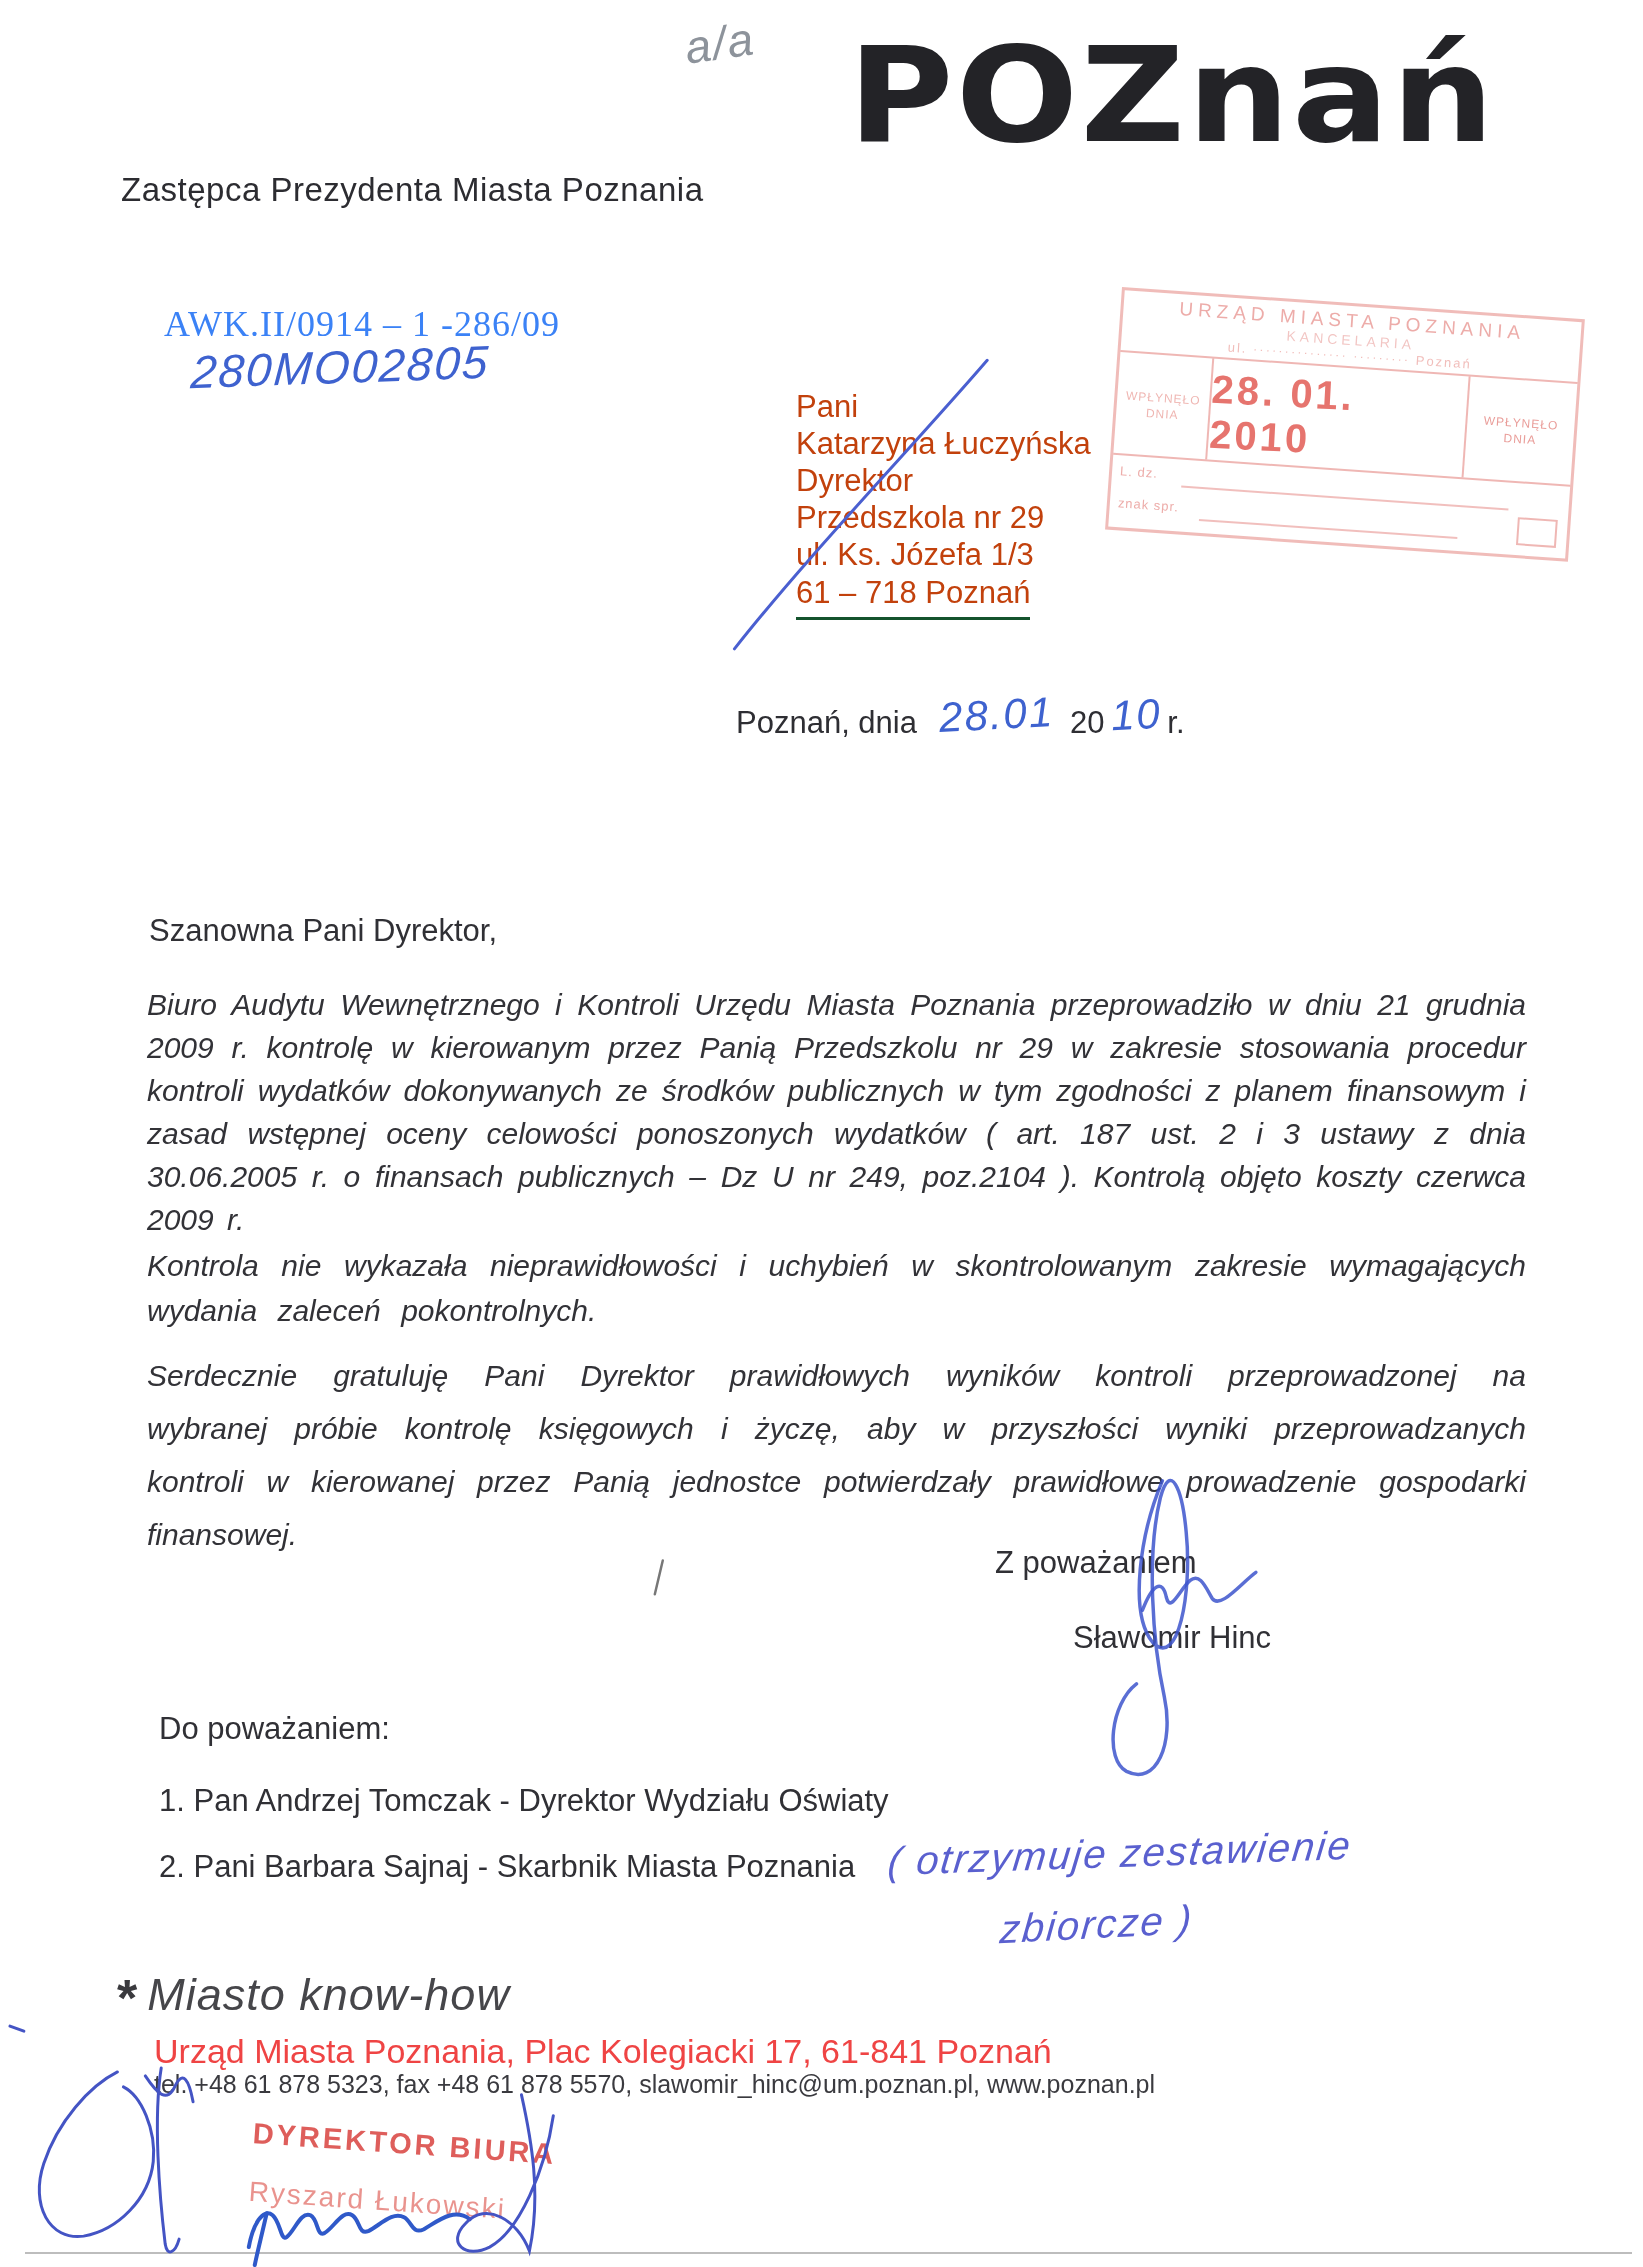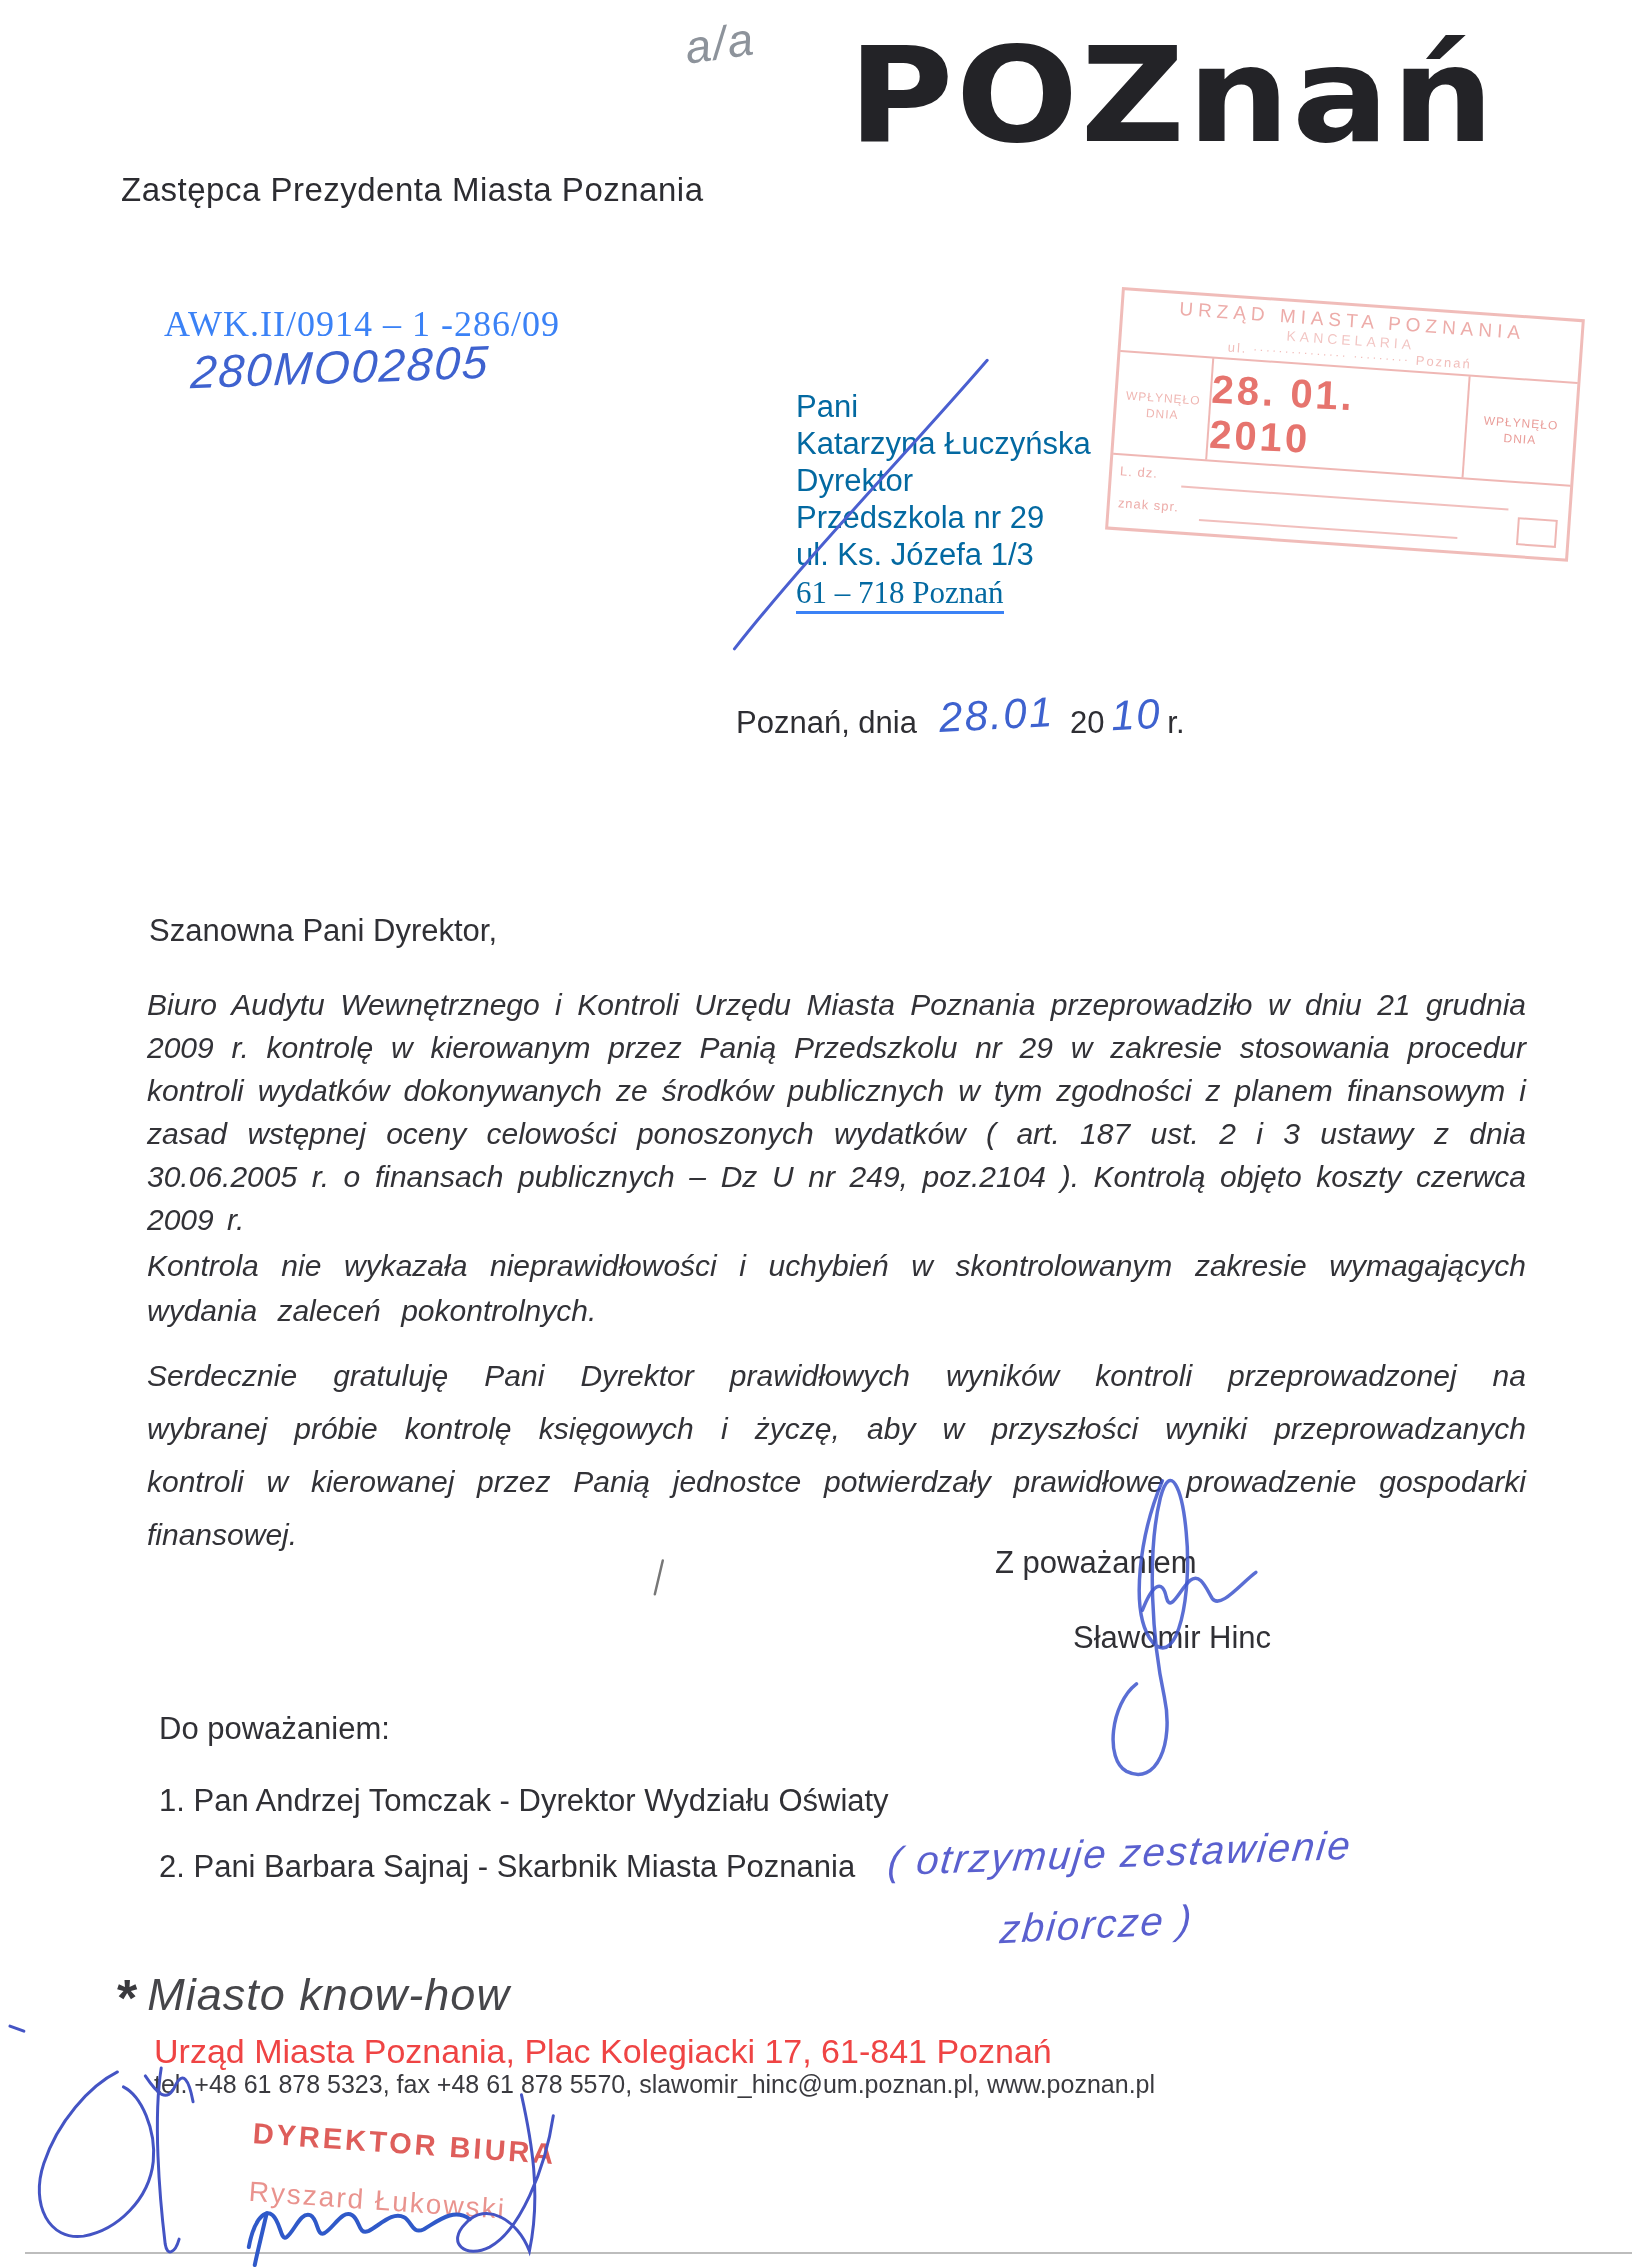--- a/index.html
+++ b/index.html
@@ -22,22 +22,22 @@
 
   
   .hw { font-style:italic; letter-spacing:2px; }
   .hw-blue { color:#3e62cf; }
   .hw-violet { color:#5a60cf; }
   .hw-gray { color:#8d939b; }
   .note-aa { left:685px; top:16px; font-size:46px; transform:rotate(-8deg); }
   .case-number { left:191px; top:340px; font-size:46px; transform:rotate(-2deg) skewX(-6deg); }
 
   
-  .recipient { left:796px; top:388px; font-size:31px; line-height:37px; color:#0369a1; }
-  .recipient .city { display:inline-block; border-bottom:3px solid #3b82f6; padding-bottom:0; margin-top:1px;font-family:Liberation Serif, serif; }
+  .recipient { left:796px; top:388px; font-size:31px; line-height:37px; color:#c2410c; }
+  .recipient .city { display:inline-block; border-bottom:3px solid #14532d; padding-bottom:6px; margin-top:1px; }
 
   
   .registry-stamp {
     left:1122px; top:287px; width:458px; height:237px;
     transform:rotate(4deg); transform-origin:left top;
     border:3px solid rgba(219,96,89,.42); color:rgba(219,90,83,.6);
     font-size:13px;
   }
   .rs-office { text-align:center; margin-top:4px; font-size:19px; letter-spacing:5px; color:rgba(219,90,83,.5); }
   .rs-unit { text-align:center; font-size:14px; letter-spacing:4px; color:rgba(219,90,83,.35); }

